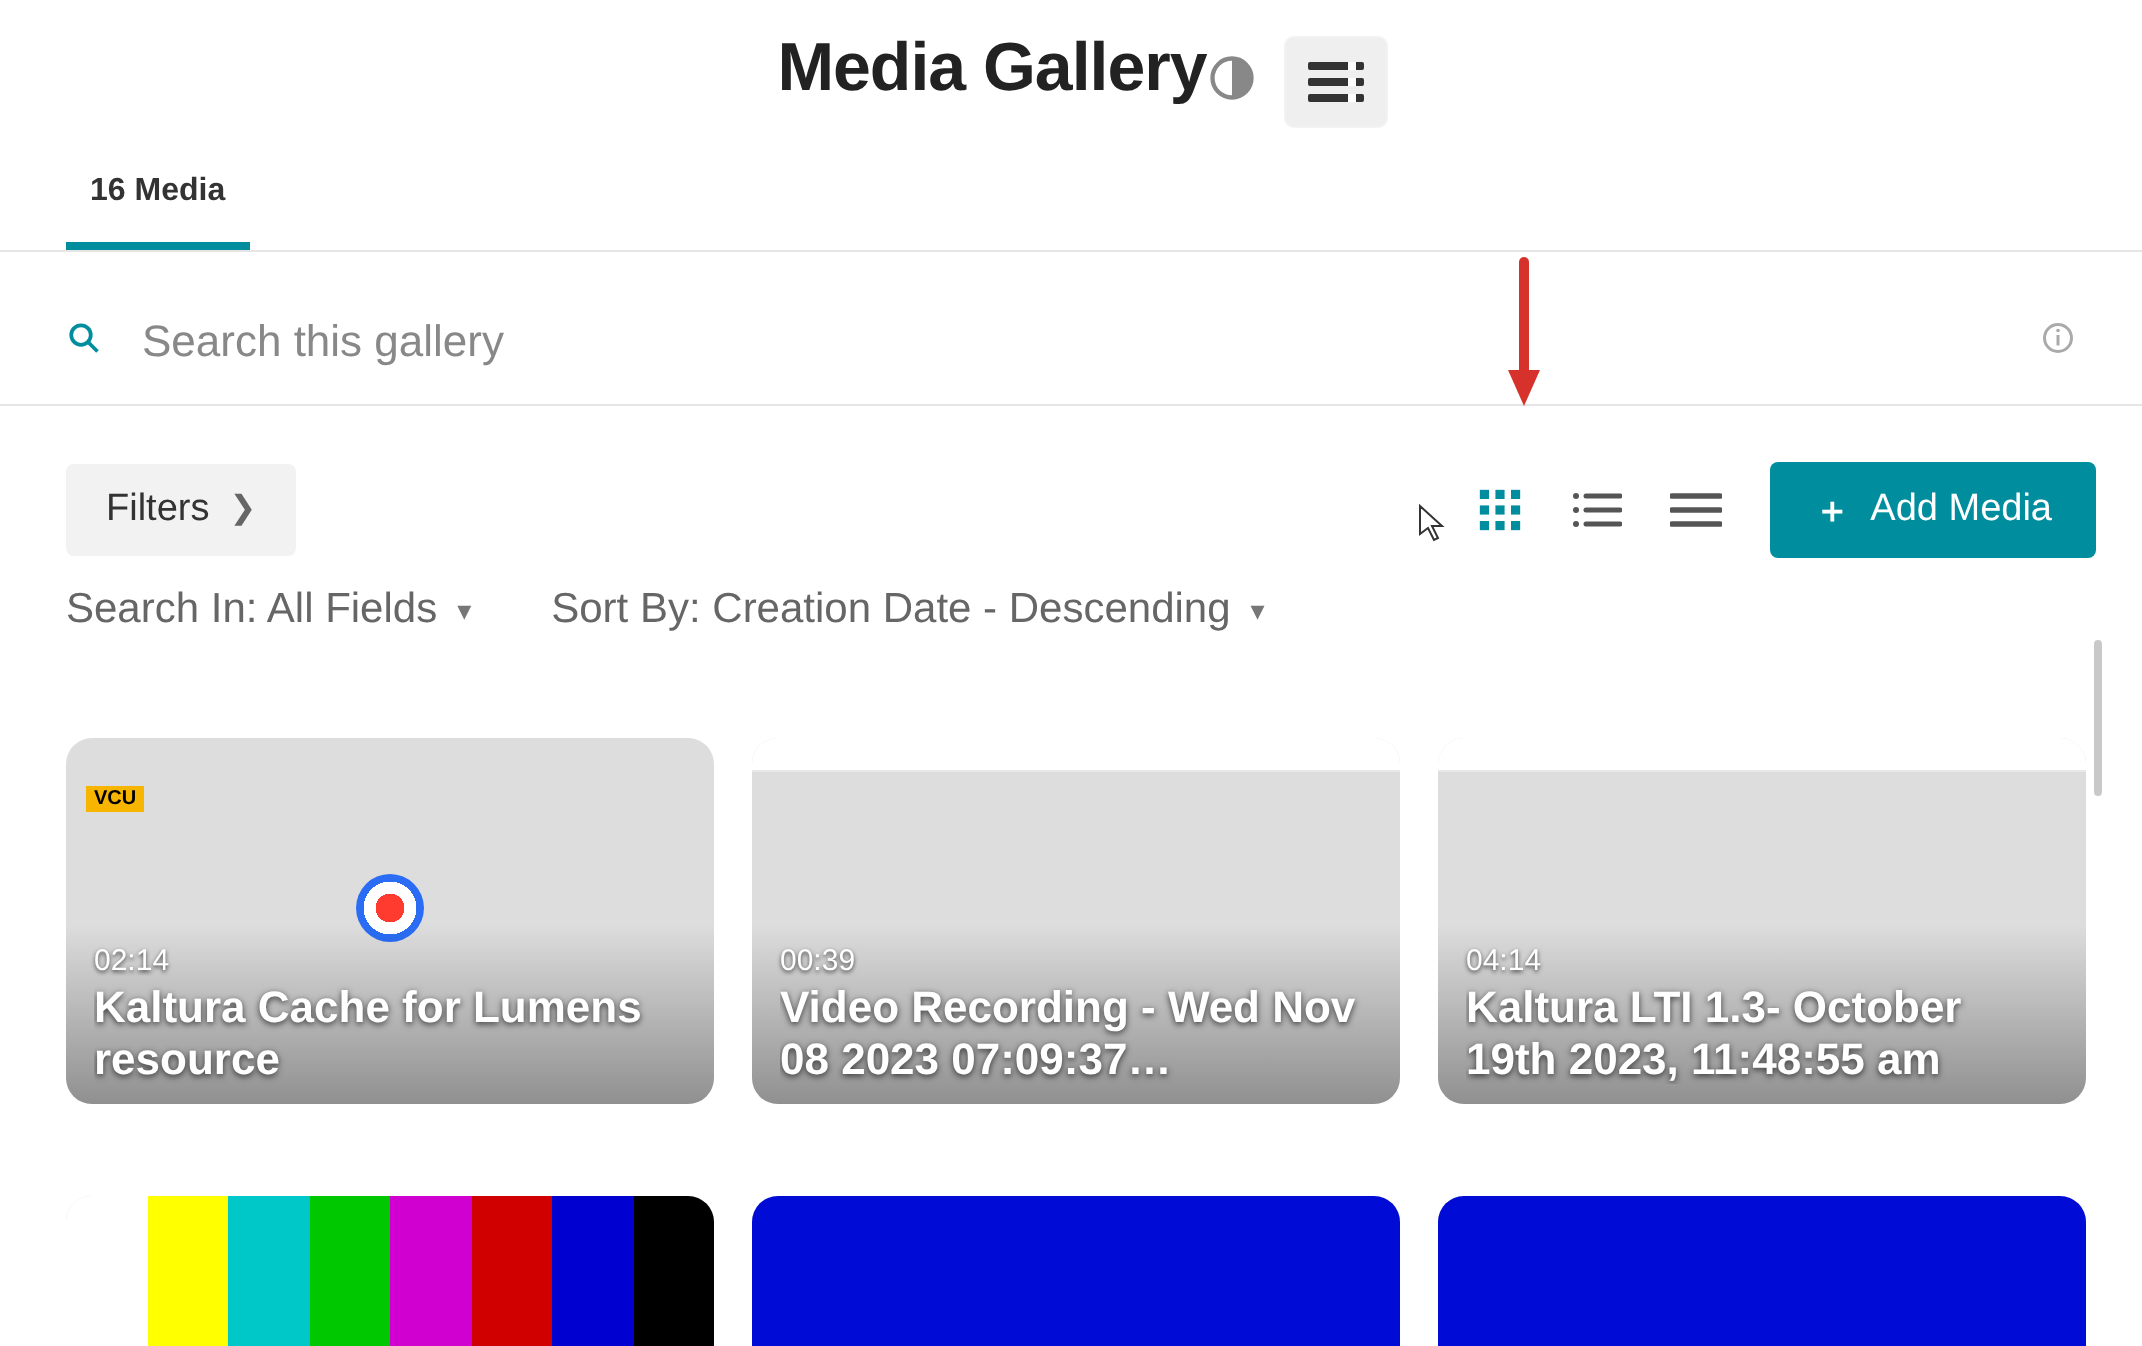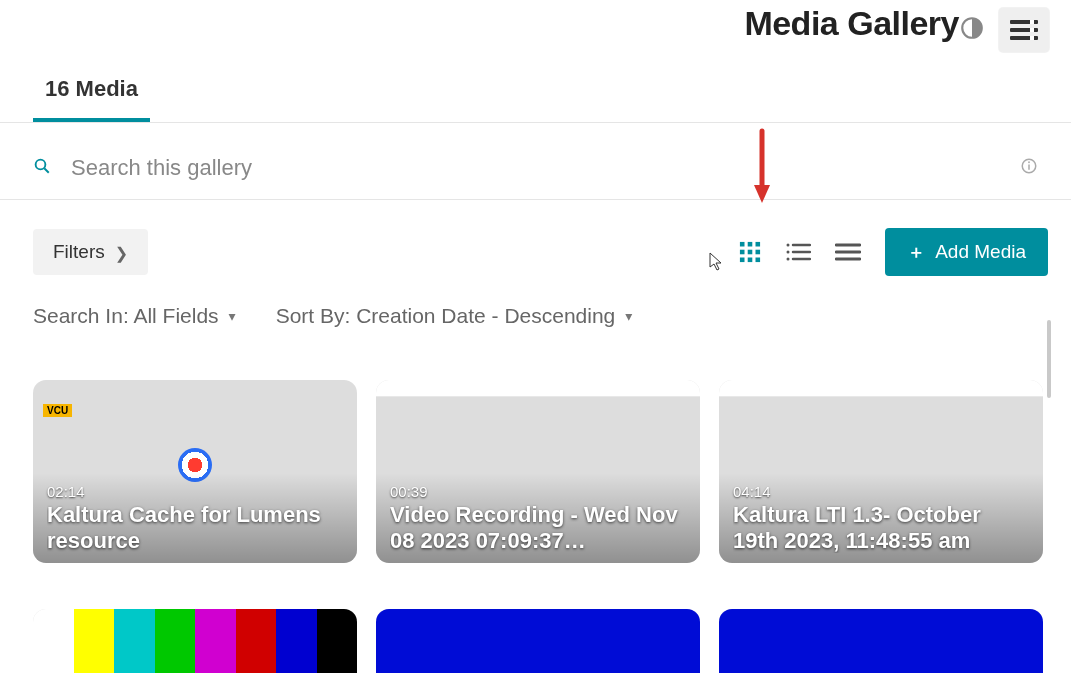--- a/index.html
+++ b/index.html
@@ -10,23 +10,23 @@
     width: 1071px;
     height: 673px;
     overflow: hidden;
     position: relative;
   }
   .page {
     padding: 0 0 0 0;
   }
   .topbar {
     display: flex;
-    justify-content: flex-end;
+    justify-content: center;
     align-items: flex-start;
-    padding: 0 22px 0 33px;
+    padding: 11px 22px 0 33px;
   }
   .page-title {
     font-size: 34px;
     font-weight: 700;
     color: #222;
     letter-spacing: -0.5px;
     margin-top: 4px;
   }
   .top-icons {
     display: flex;
@@ -47,21 +47,21 @@
   }
   .menu-panel svg { width: 28px; height: 24px; }
 
   .tabs-row {
     margin-top: 24px;
     padding: 0 33px;
     border-bottom: 1px solid #e5e5e5;
   }
   .tab {
     display: inline-block;
-    font-size: 22px;
+    font-size: 16px;
     font-weight: 600;
     color: #333;
     padding: 0 12px 16px 12px;
     border-bottom: 4px solid #008e9e;
   }
 
   .search-row {
     display: flex;
     align-items: center;
     padding: 0 33px;
@@ -89,21 +89,21 @@
     justify-content: space-between;
     padding: 0 23px 0 33px;
     margin-top: 28px;
     position: relative;
   }
   .filters-chip {
     background: #f2f2f2;
     border-radius: 4px;
     padding: 12px 20px;
     display: inline-flex;
-    align-items: flex-end;
+    align-items: flex-start;
     gap: 10px;
     font-size: 19px;
     color: #333;
   }
   .chev { font-size: 16px; color: #666; }
   .right-controls {
     display: flex;
     align-items: center;
     gap: 24px;
   }
@@ -127,21 +127,21 @@
     gap: 10px;
     cursor: pointer;
   }
   .plus { font-size: 18px; font-weight: 700; }
 
   .sort-row {
     display: flex;
     align-items: center;
     gap: 40px;
     padding: 0 33px;
-    margin-top: 28px;
+    margin-top: 14px;
     font-size: 21px;
     color: #666;
   }
   .sort-item {
     display: inline-flex;
     align-items: center;
     gap: 10px;
   }
   .caret { font-size: 14px; color: #777; }
 

